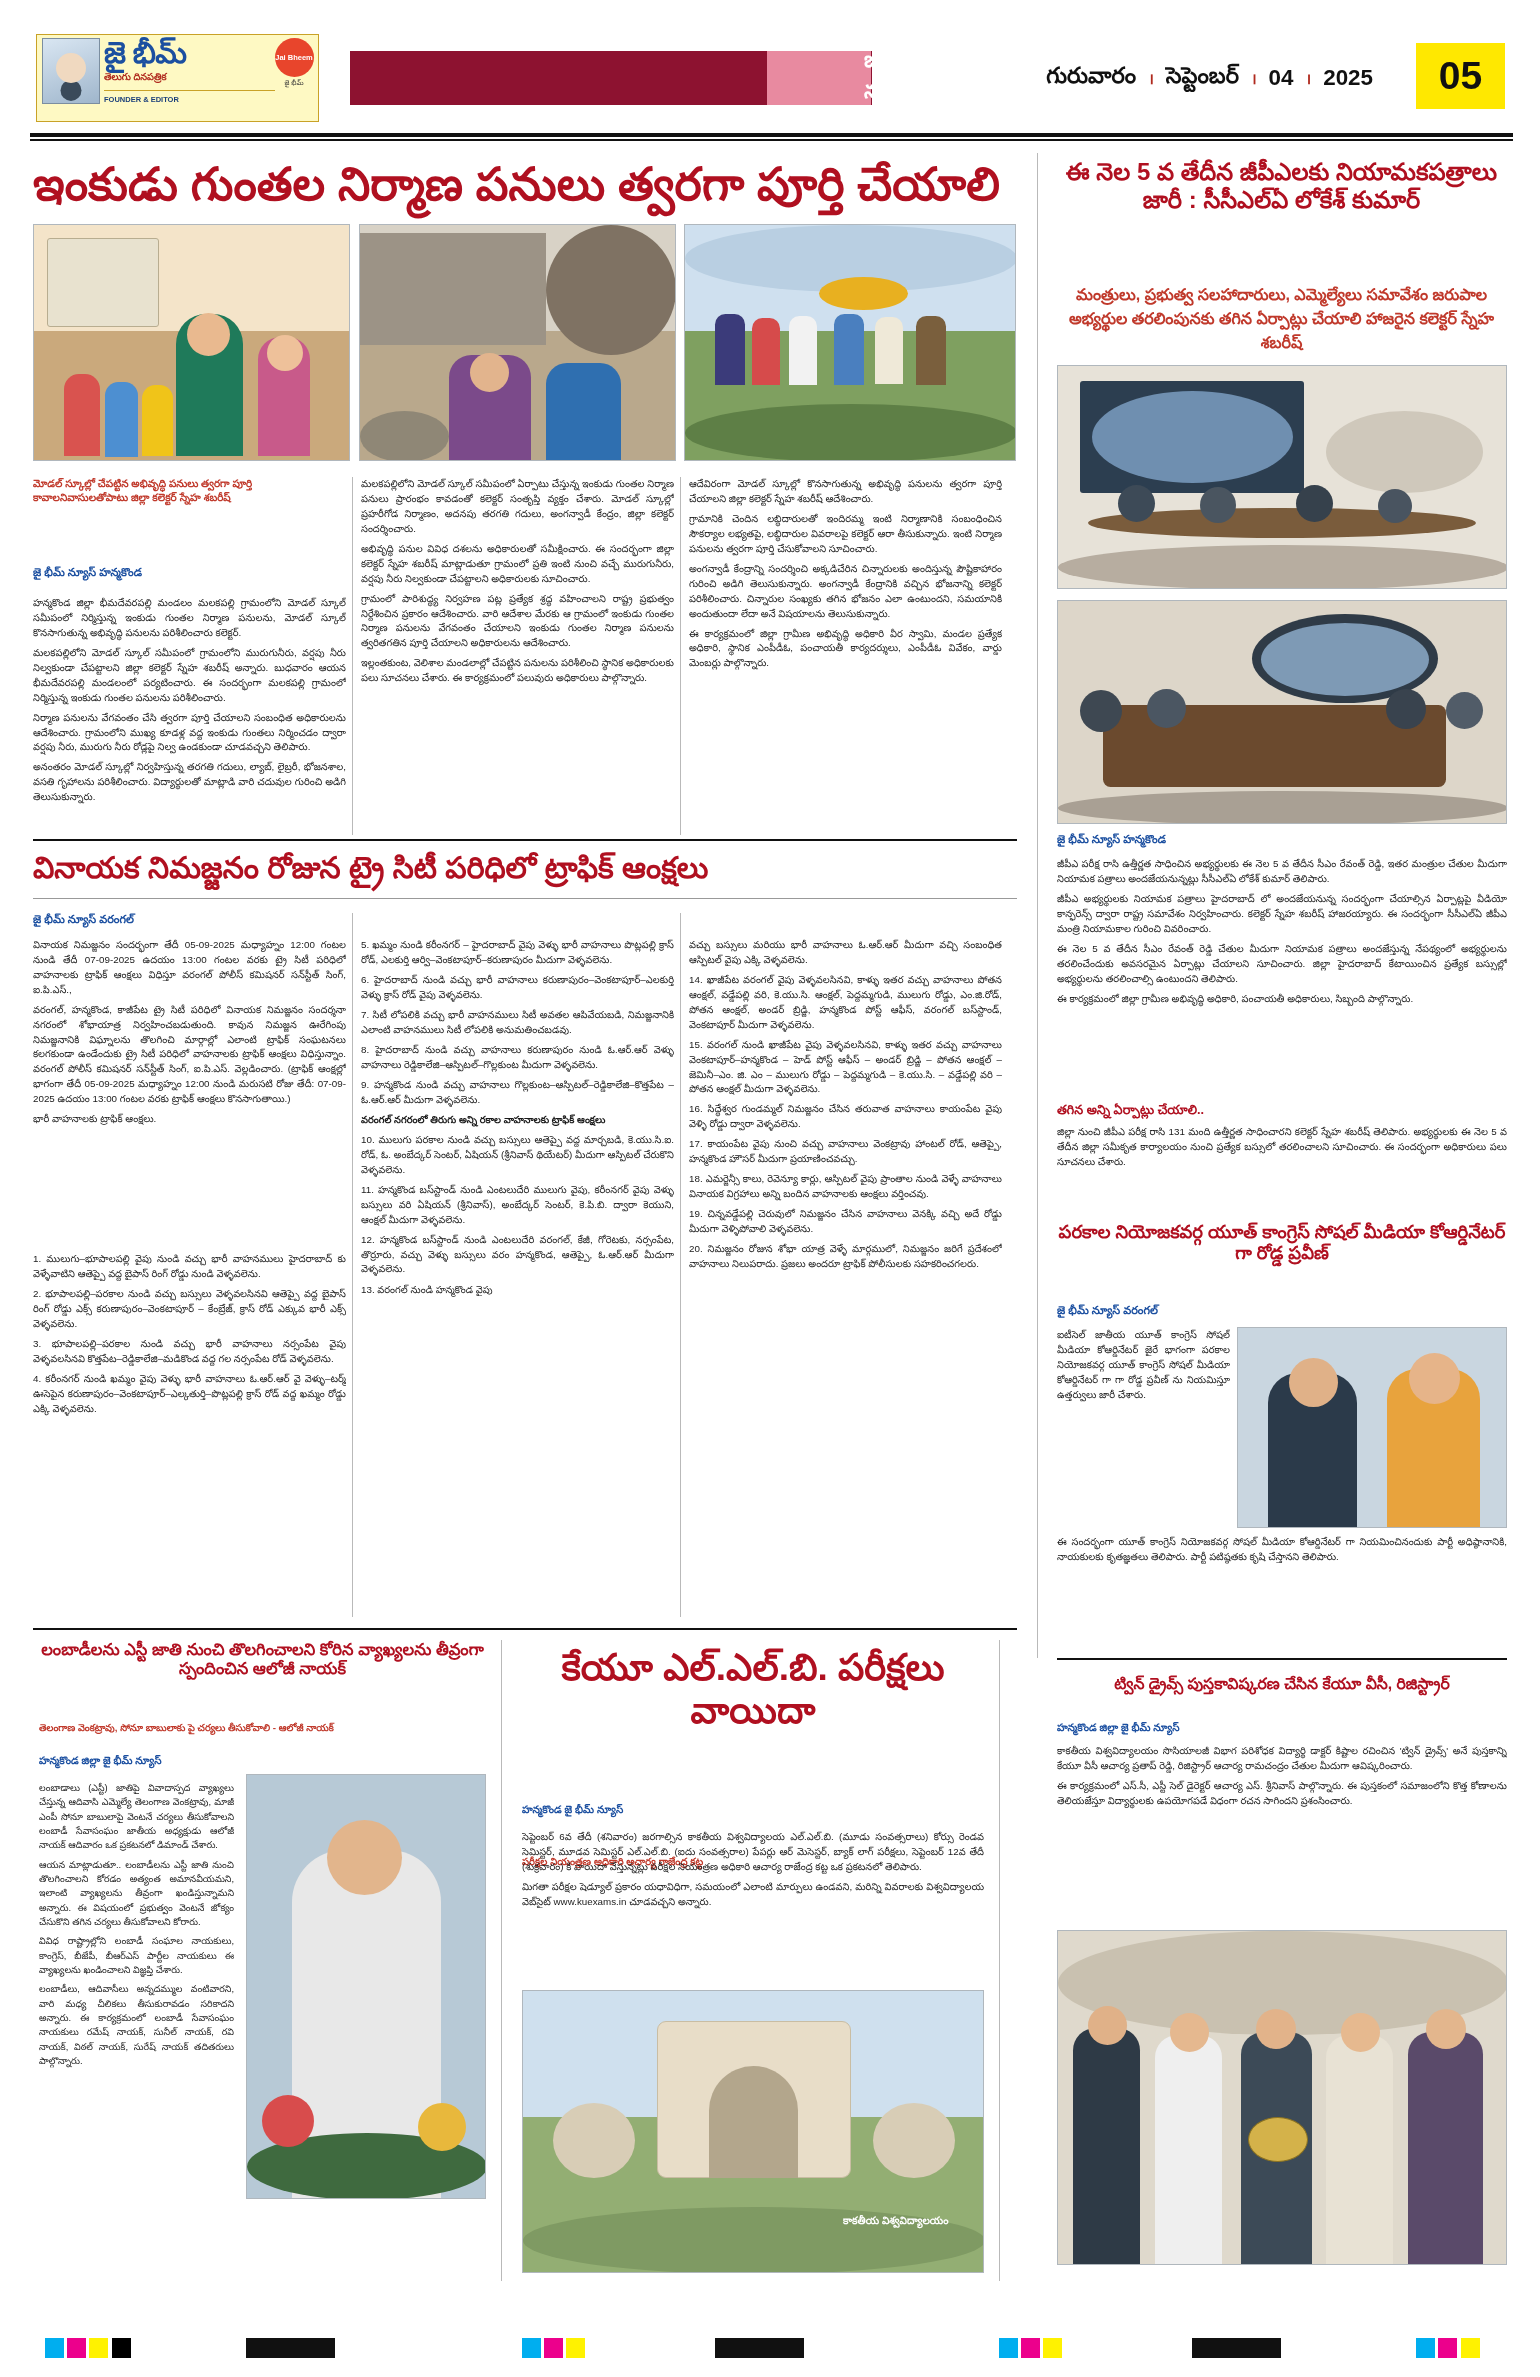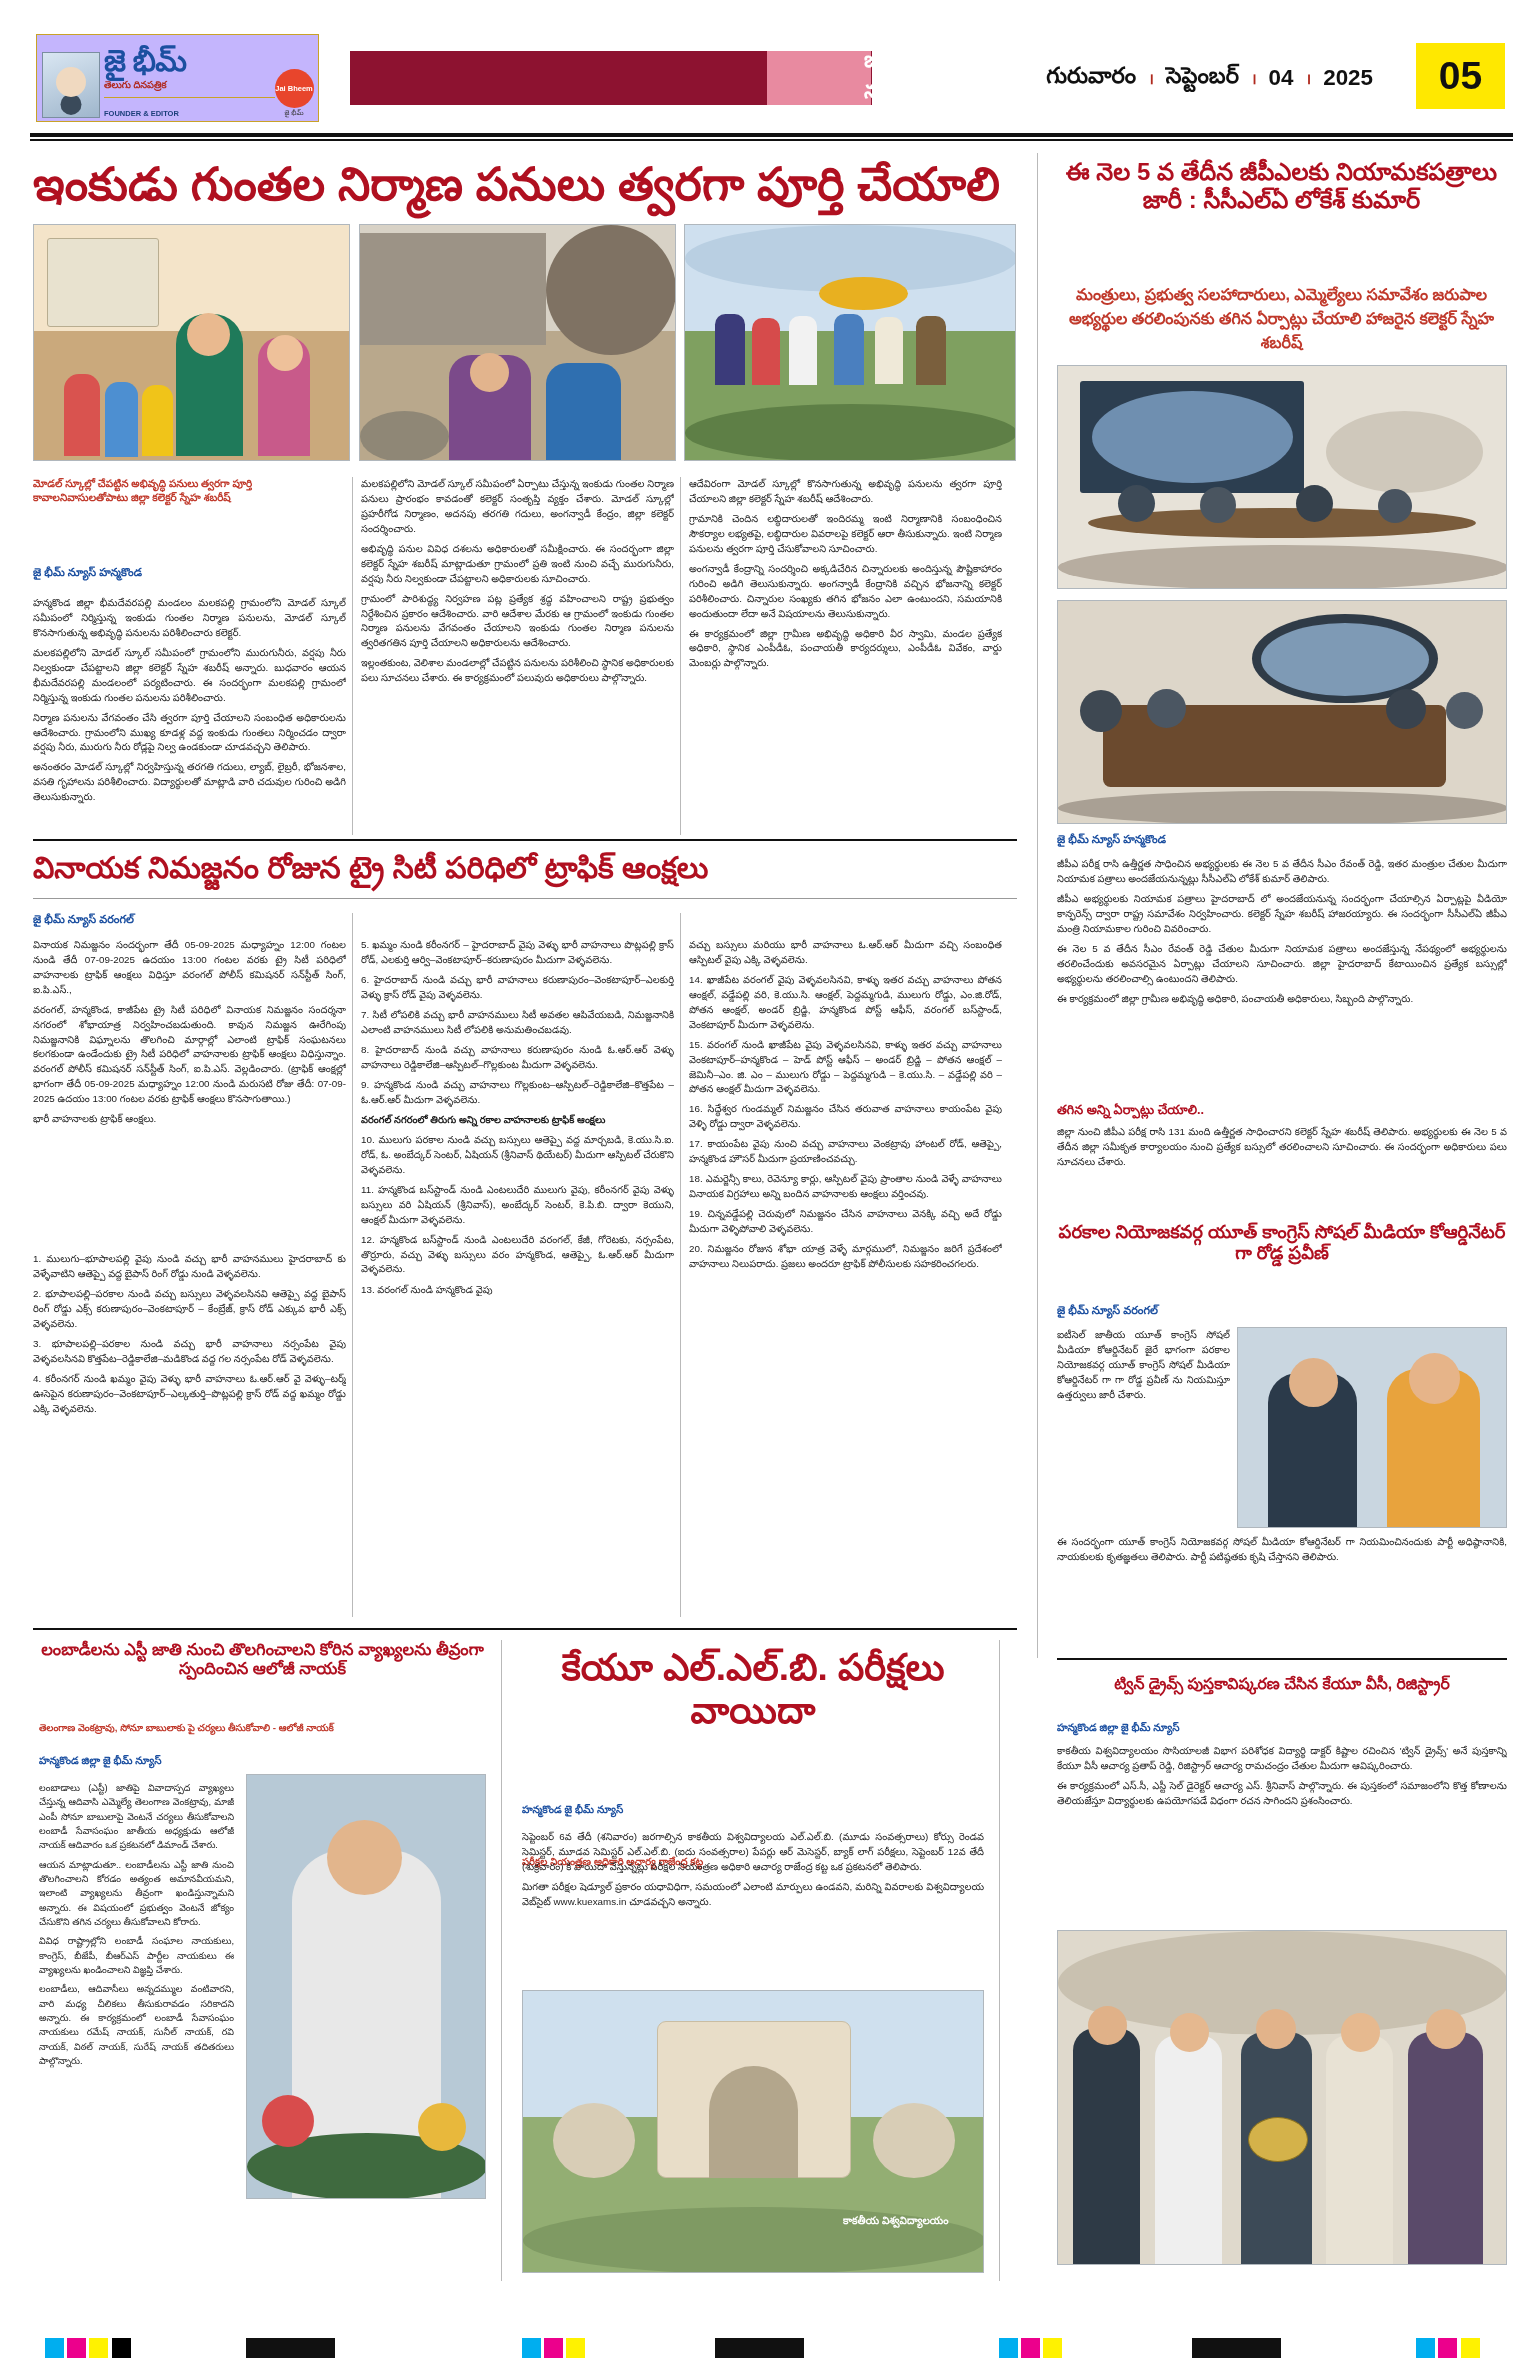--- a/index.html
+++ b/index.html
@@ -8,41 +8,41 @@
 
   .page {
     width:1541px; height:2377px; background:#ffffff; position:relative;
     margin:0 auto; overflow:hidden;
   }
 
   
   .masthead { position:absolute; left:0; top:0; width:1541px; height:149px; }
   .mast-left {
     position:absolute; left:36px; top:34px; width:283px; height:88px;
-    border:1.5px solid #c9a227; background:#c4b5fd;
-    display:flex; align-items:flex-end; padding:3px 4.5px;
+    border:1.5px solid #c9a227; background:#fef9c3;
+    display:flex; align-items:flex-start; padding:3px 4.5px;
   }
   .mast-portrait {
     width:58px; height:66px; background:linear-gradient(160deg,#d9e6f2,#9fb6cc);
     border:0.7px solid #7b8ea0; position:relative; flex:0 0 auto;
   }
   .mast-portrait::after{
     content:""; position:absolute; left:50%; top:22%; width:30px; height:30px;
     border-radius:50%; background:#f0d9c0; transform:translateX(-50%);
     box-shadow:0 22.4px 0 -4.5px #3a4a5a;
   }
   .mast-title-wrap{ flex:1 1 auto; padding-left:4.5px; }
   .mast-title {
     font-size:30px; font-weight:bold; color:#1b4fa0; line-height:1;
     letter-spacing:-0.7px;
   }
   .mast-sub { font-size:9.7px; color:#b02a1e; font-weight:bold; margin-top:3px; }
   .mast-foot {
     margin-top:4.5px; font-size:7.5px; color:#1b3f7a; font-weight:bold;
-    border-top:0.7px solid #c9a227; padding-top:11px;
+    border-top:0.7px solid #c9a227; padding-top:4px;
   }
   .mast-logo-circle{
     width:39px;height:39px;border-radius:50%;background:#e8452c;
     display:flex;align-items:center;justify-content:center;color:#fff;
     font-size:8.2px;font-weight:bold;flex:0 0 auto;
   }
   .mast-logo-cap{ font-size:6.7px; color:#333; text-align:center; margin-top:1.5px;}
 
   .mast-ribbon {
     position:absolute; left:350px; top:51px; height:64px; width:522px;

